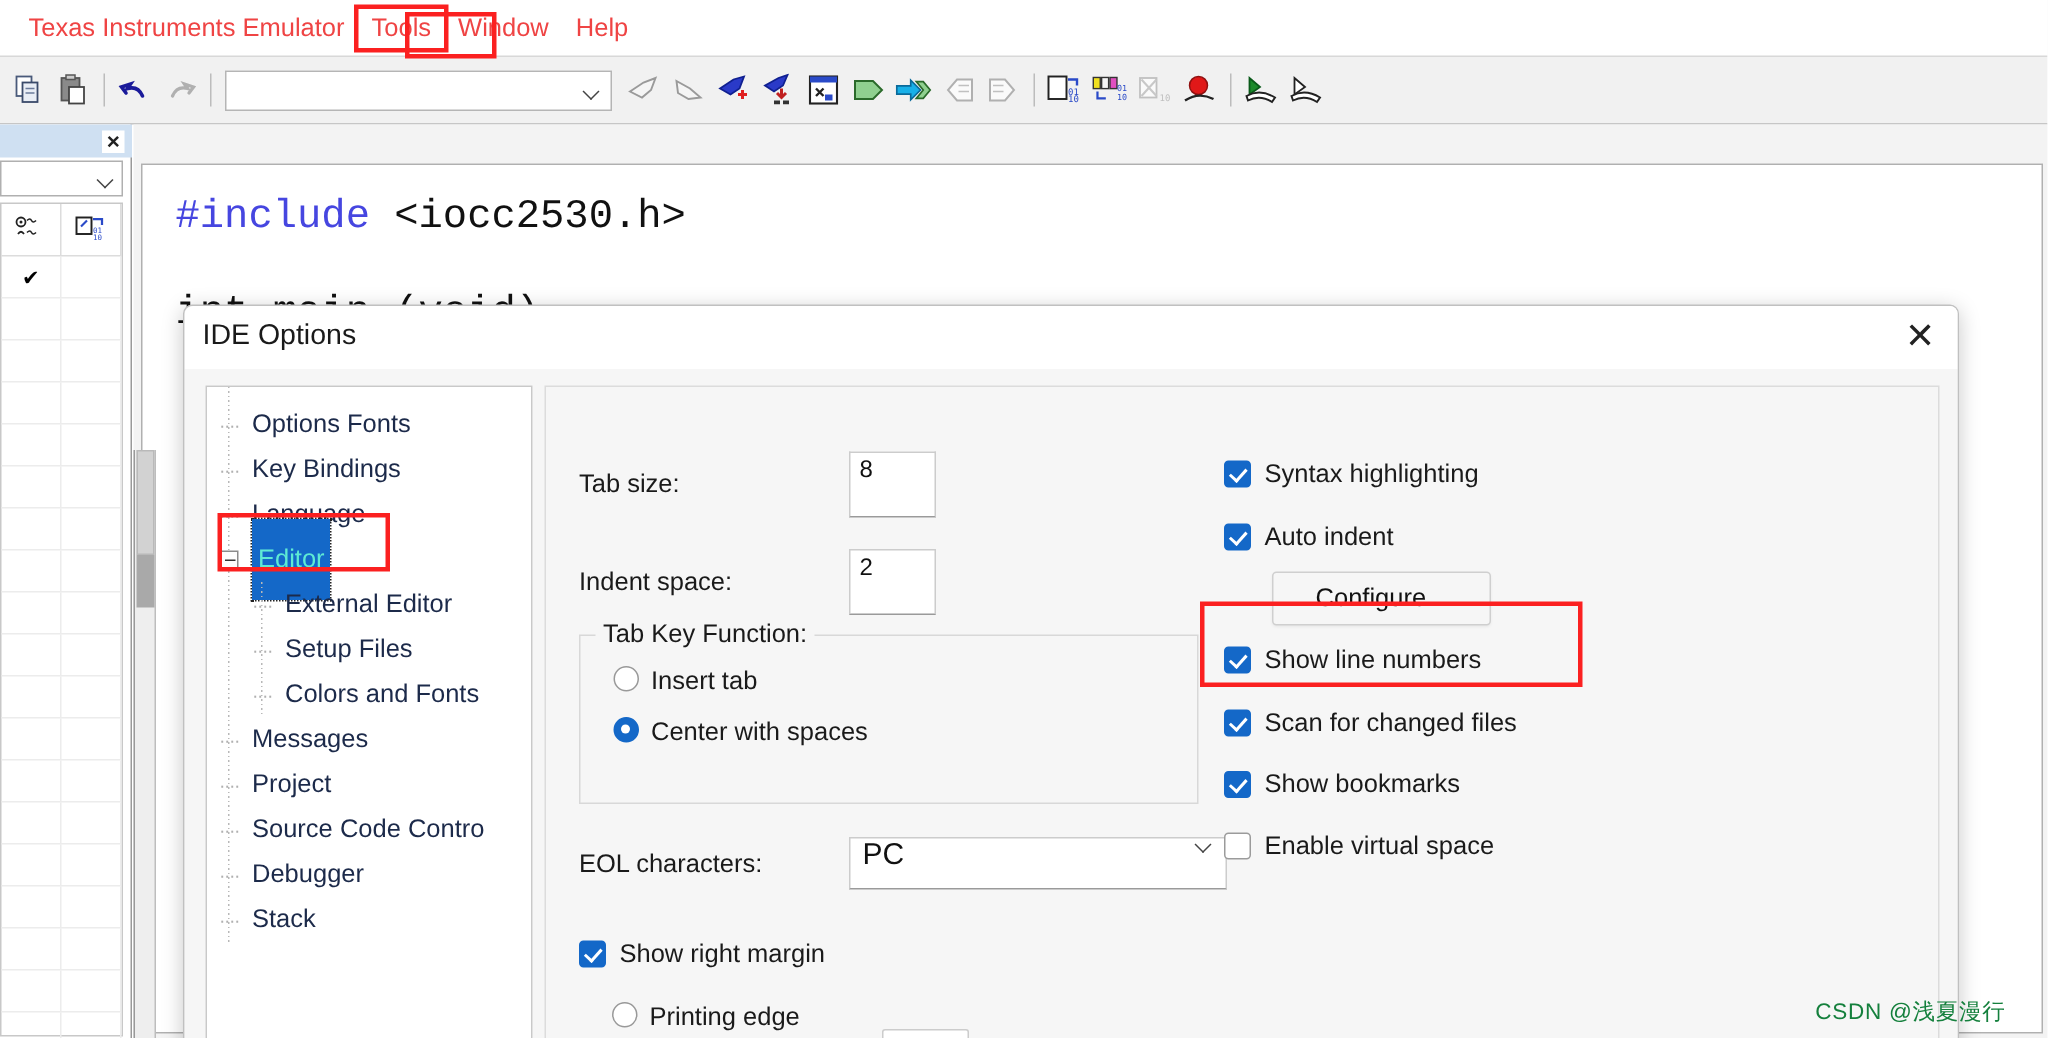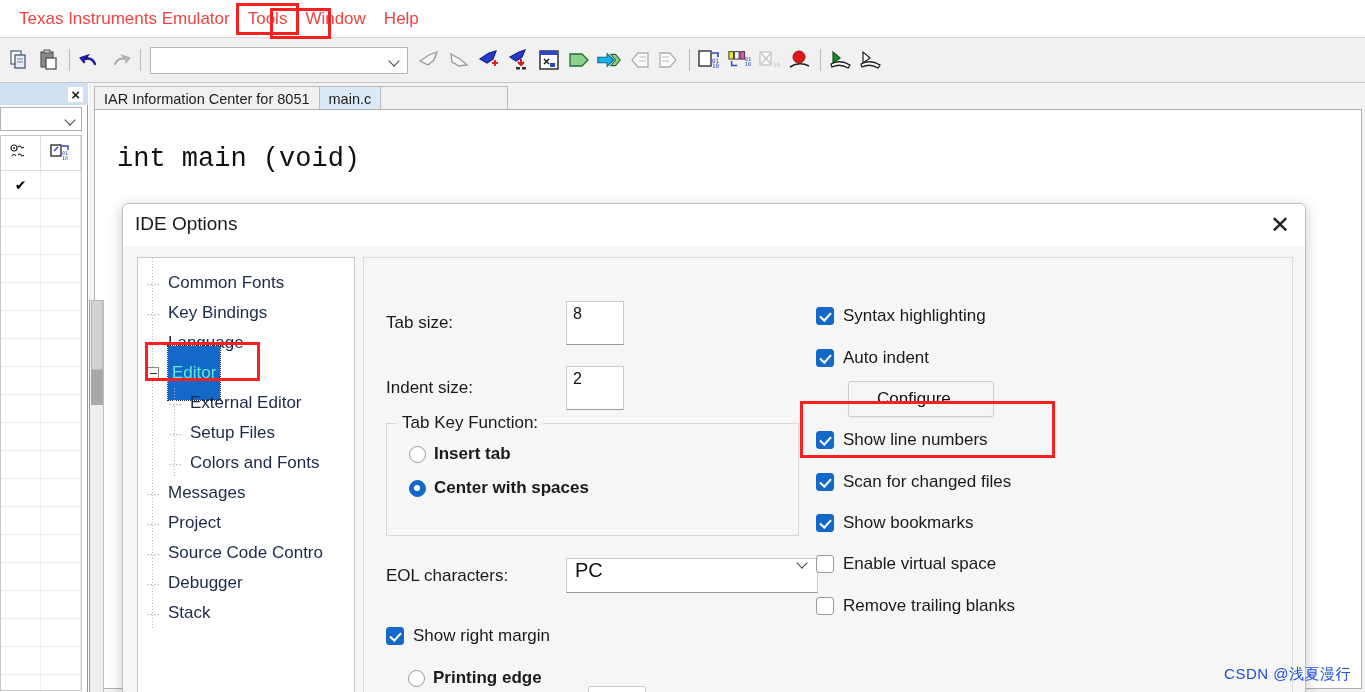--- a/index.html
+++ b/index.html
@@ -324,23 +324,22 @@
   }
   .grouplabel {
     position: absolute;
     top: -11px; left: 10px;
     background: #f6f6f6;
     padding: 0 5px;
     font-size: 17px; color: #1a1a1a;
   }
 
   .radio-row {
-    display: flex; align-items: center;
+    display: flex; 
     margin-bottom: 4px;
-    font-weight: bold;
   }
   .radio {
     width: 17px; height: 17px;
     border-radius: 50%;
     border: 1.5px solid #999;
     background: #fff;
     margin-right: 8px;
     flex: 0 0 auto;
     position: relative;
   }
@@ -400,23 +399,23 @@
     box-shadow: 0 1px 2px rgba(0,0,0,0.06);
   }
 
   .redbox {
     position: absolute;
     border: 3px solid #fb2020;
     pointer-events: none;
   }
 
   .watermark {
-    position: absolute; right: 14px; bottom: 8px;
+    position: absolute; right: 28px; bottom: 8px;
     font-size: 15px;
-    color: #1d4ed8;
+    color: #15803d;
     letter-spacing: 0.5px;
   }
 
   .smallbox-bottom {
     position: absolute; left: 588px; top: 686px;
     width: 58px; height: 16px;
     background: #fff;
     border: 1px solid #cccccc;
     border-radius: 2px;
   }
@@ -669,26 +668,22 @@
           <div class="lp-cell"></div>
         </div>
       <div class="lp-row">
           <div class="lp-cell"></div>
           <div class="lp-cell"></div>
         </div>
     </div>
   </div>
 
   <div class="editorwrap">
-    <div class="tabstrip">
-      <div class="tab">IAR Information Center for 8051</div>
-      <div class="tab active">main.c</div>
-      <div class="tab blank"></div>
-    </div>
     <div class="codearea">
+      <div class="codeline code-l1"><span class="kw-purple">#include</span><span> &lt;iocc2530.h&gt;</span></div>
       <div class="codeline code-l2">int main (void)</div>
     </div>
   </div>
 
   <div class="vscroll">
     <div class="vthumb"></div>
     <div class="vthumb2"></div>
   </div>
 
   <div class="dialog">
@@ -698,21 +693,21 @@
     </div>
 
     <div class="dlg-body">
 
       <div class="treepanel">
         <div class="tree">
           <div class="vline"></div>
 
           <div class="tnode lvl1">
             <span class="tdash">····</span>
-            <span class="tlabel">Common Fonts</span>
+            <span class="tlabel">Options Fonts</span>
           </div>
 
           <div class="tnode lvl1">
             <span class="tdash">····</span>
             <span class="tlabel">Key Bindings</span>
           </div>
 
           <div class="tnode lvl1">
             <span class="tdash">····</span>
             <span class="tlabel">Language</span>
@@ -764,21 +759,21 @@
       </div>
 
       <div class="contentpanel">
 
         <div class="fieldrow" style="left:22px; top:43px;">
           <span class="flabel" style="width:180px">Tab size:</span>
           <span class="textbox" style="width:58px; height:44px;">8</span>
         </div>
 
         <div class="fieldrow" style="left:22px; top:108px;">
-          <span class="flabel" style="width:180px">Indent size:</span>
+          <span class="flabel" style="width:180px">Indent space:</span>
           <span class="textbox" style="width:58px; height:44px;">2</span>
         </div>
 
         <div class="groupbox" style="left:22px; top:165px; width:413px; height:113px;">
           <span class="grouplabel">Tab Key Function:</span>
           <div style="padding:20px 0 0 22px;">
             <div class="radio-row">
               <span class="radio"></span>
               <span class="rlabel">Insert tab</span>
             </div>
@@ -832,24 +827,20 @@
         <div class="cb-row" style="position:absolute; left:452px; top:255px;align-items:center;">
           <span class="cbox on"></span>
           <span class="cblabel">Show bookmarks</span>
         </div>
 
         <div class="cb-row" style="position:absolute; left:452px; top:296px;">
           <span class="cbox"></span>
           <span class="cblabel">Enable virtual space</span>
         </div>
 
-        <div class="cb-row" style="position:absolute; left:452px; top:338px;">
-          <span class="cbox"></span>
-          <span class="cblabel">Remove trailing blanks</span>
-        </div>
 
       </div>
     </div>
   </div>
 
   <div class="smallbox-bottom"></div>
 
   <div class="redbox" style="left:270px; top:8px; width:61px; height:31px;"></div>
   <div class="redbox" style="left:145px; top:342px; width:115px; height:39px;"></div>
   <div class="redbox" style="left:800px; top:401px; width:255px; height:57px;"></div>

